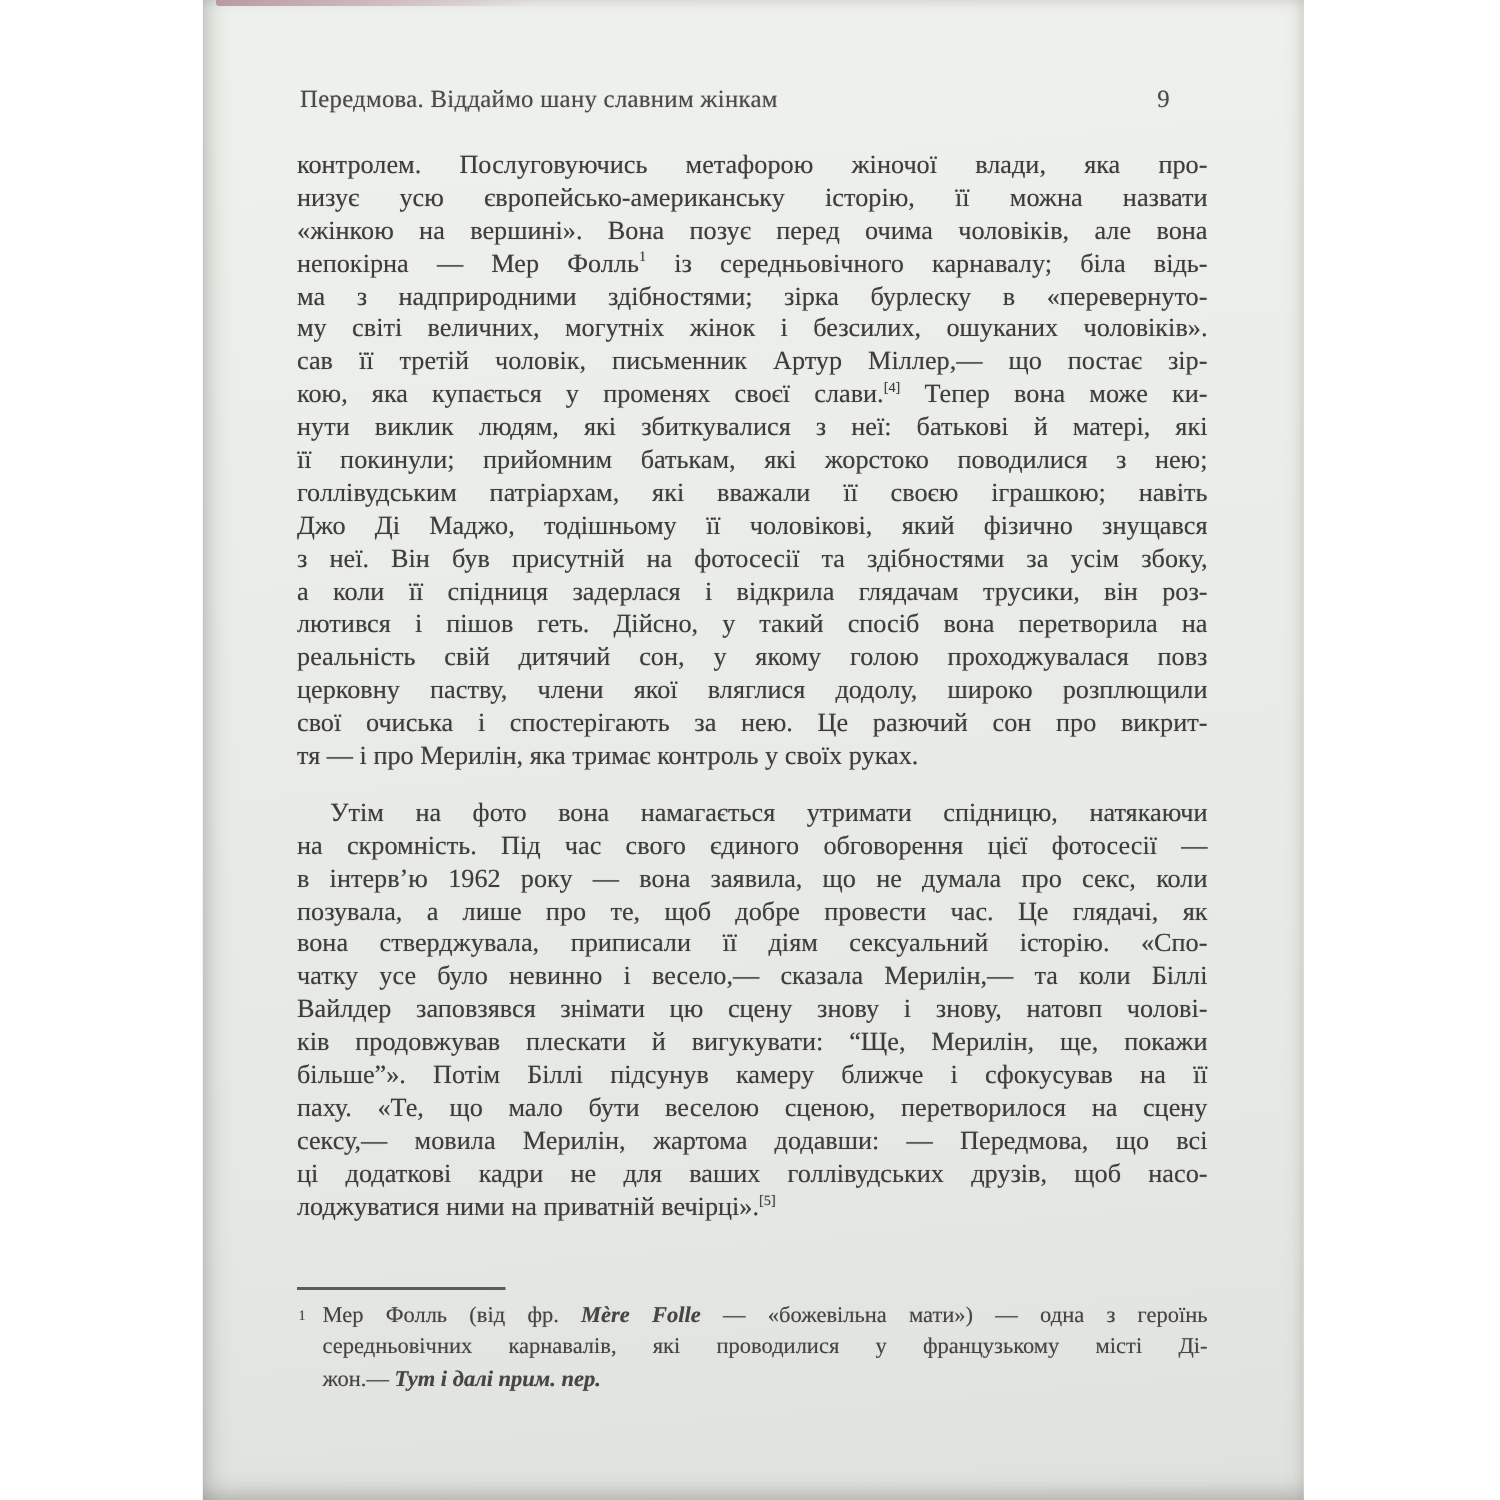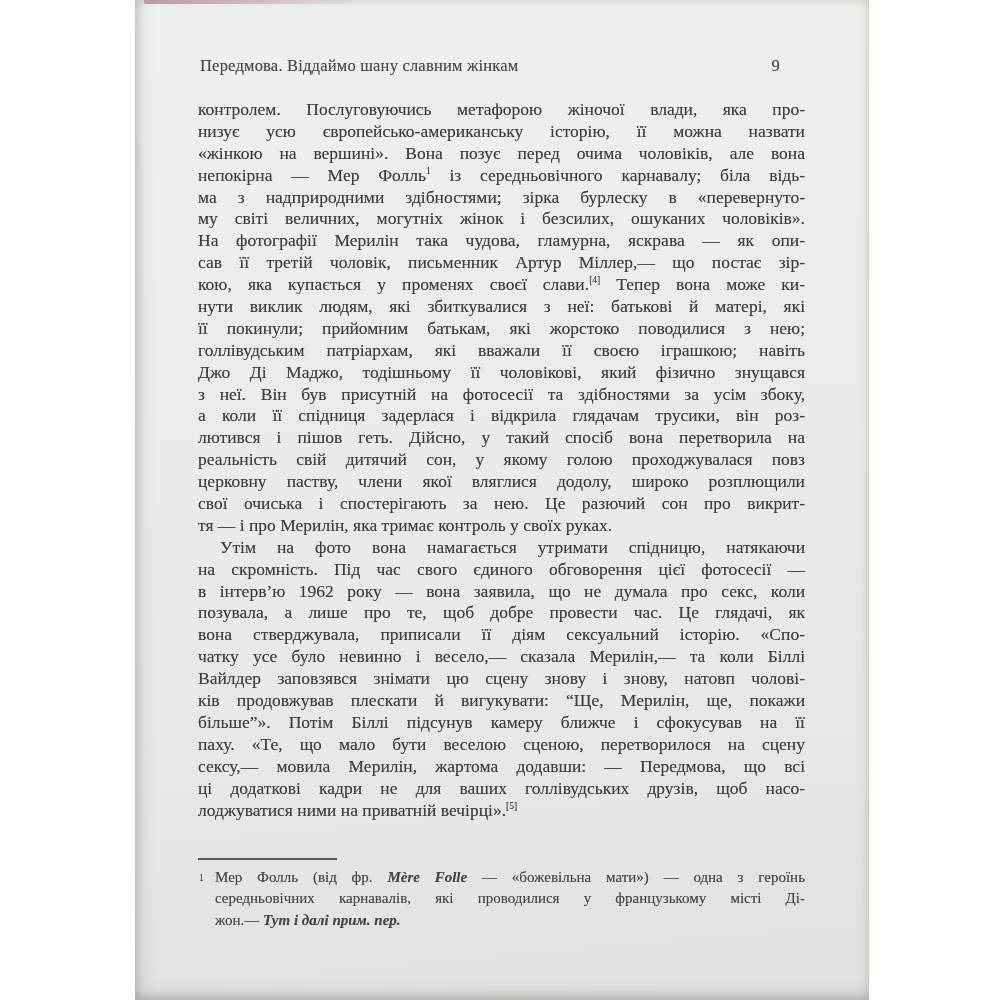--- a/index.html
+++ b/index.html
@@ -35,21 +35,21 @@
   }
   .page-number { margin-right: 26px; }
 
   .body-text {
     position: absolute; top: 99px; left: 63px; width: 607px;
     font-size: 17.5px; line-height: 21.9px; color: #3e3d3d;
     text-shadow: 0 0 .6px rgba(62,61,61,.5);
   }
   .line { text-align: justify; text-align-last: justify; height: 21.9px; white-space: normal; }
   .line.para-end { text-align-last: left; }
-  .line.indent { text-indent: 22px; }
+  .line.indent { text-indent: 22px; margin-top: 16px; }
   sup { font-size: 9.5px; line-height: 0; vertical-align: super; }
 
   .footnote {
     position: absolute; top: 858px; left: 63px; width: 607px;
     font-size: 15px; line-height: 21.3px; color: #464545;
     text-shadow: 0 0 .5px rgba(70,69,69,.5);
   }
   .fn-rule { width: 139px; height: 2px; background: #5c5b5b; margin: 0 0 7px 0; }
   .fn-body { position: relative; padding-left: 17px; }
   .fn-marker { position: absolute; left: 1px; top: 1px; font-size: 9.5px; }
@@ -69,21 +69,20 @@
       <span class="page-number">9</span>
     </div>
 
     <div class="body-text" id="body-text">
         <div class="line">контролем. Послуговуючись метафорою жіночої влади, яка про-</div>
         <div class="line">низує усю європейсько-американську історію, її можна назвати</div>
         <div class="line">«жінкою на вершині». Вона позує перед очима чоловіків, але вона</div>
         <div class="line">непокірна — Мер Фолль<sup>1</sup> із середньовічного карнавалу; біла відь-</div>
         <div class="line">ма з надприродними здібностями; зірка бурлеску в «перевернуто-</div>
         <div class="line">му світі величних, могутніх жінок і безсилих, ошуканих чоловіків».</div>
-        <div class="line">На фотографії Мерилін така чудова, гламурна, яскрава — як опи-</div>
         <div class="line">сав її третій чоловік, письменник Артур Міллер,— що постає зір-</div>
         <div class="line">кою, яка купається у променях своєї слави.<sup>[4]</sup> Тепер вона може ки-</div>
         <div class="line">нути виклик людям, які збиткувалися з неї: батькові й матері, які</div>
         <div class="line">її покинули; прийомним батькам, які жорстоко поводилися з нею;</div>
         <div class="line">голлівудським патріархам, які вважали її своєю іграшкою; навіть</div>
         <div class="line">Джо Ді Маджо, тодішньому її чоловікові, який фізично знущався</div>
         <div class="line">з неї. Він був присутній на фотосесії та здібностями за усім збоку,</div>
         <div class="line">а коли її спідниця задерлася і відкрила глядачам трусики, він роз-</div>
         <div class="line">лютився і пішов геть. Дійсно, у такий спосіб вона перетворила на</div>
         <div class="line">реальність свій дитячий сон, у якому голою проходжувалася повз</div>

